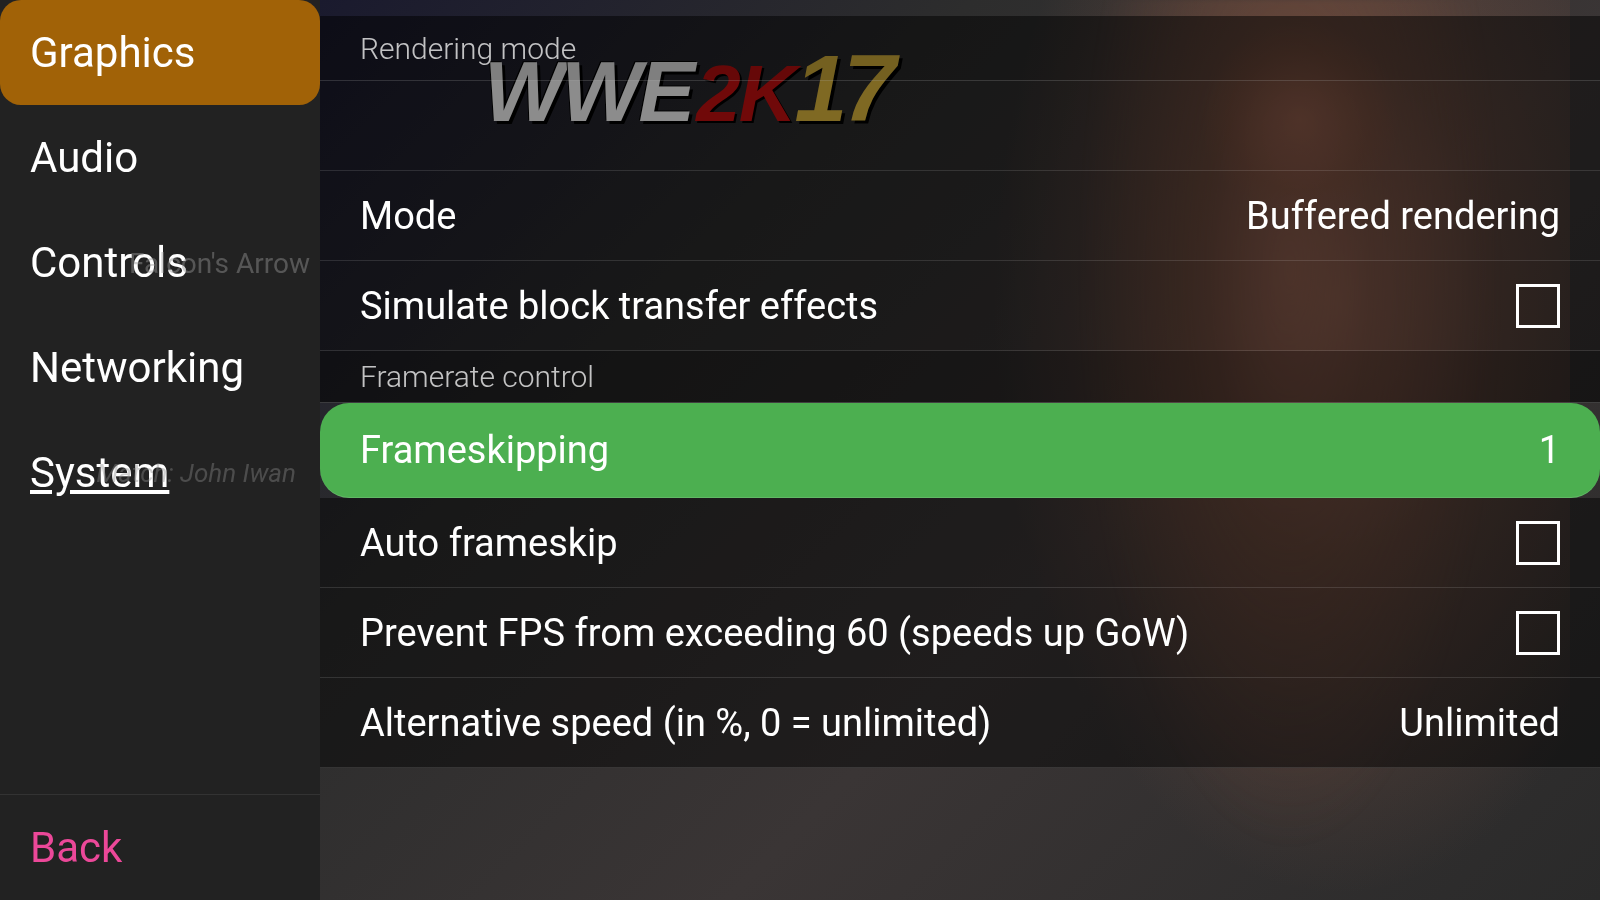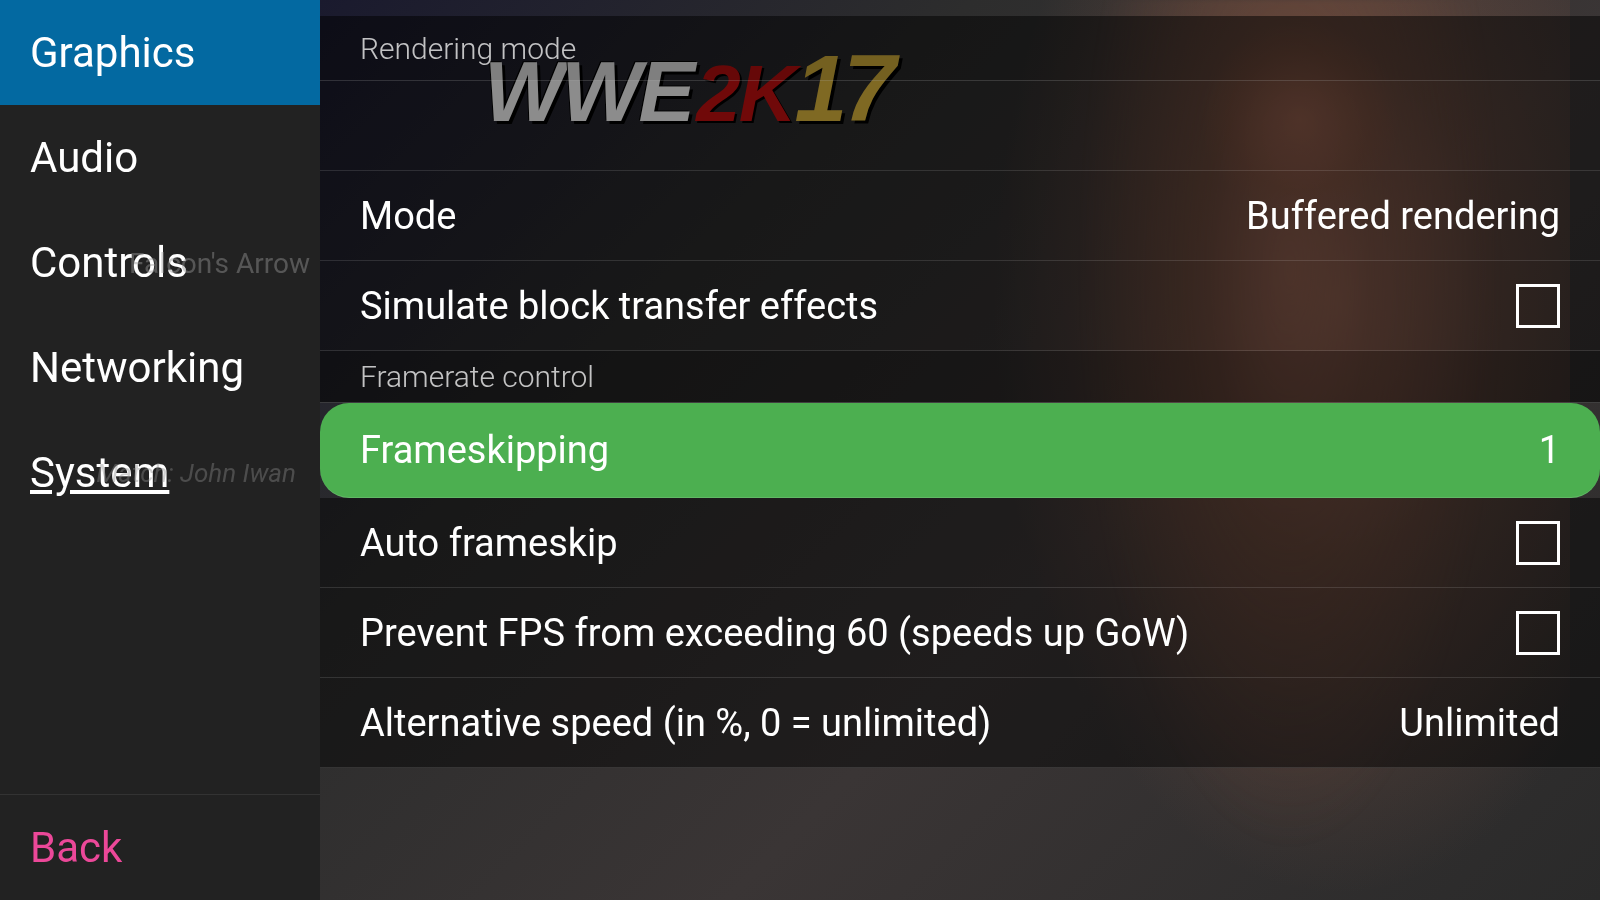--- a/index.html
+++ b/index.html
@@ -28,22 +28,23 @@
     .sidebar-item {
       padding: 28px 30px;
       font-size: 42px;
       font-weight: 400;
       color: #ffffff;
       cursor: pointer;
       position: relative;
     }
 
     .sidebar-item.active {
-      background: #0369a1;
+      background: #a16207;
       color: #ffffff;
+      border-radius: 21px;
     }
 
     .sidebar-watermark {
       position: absolute;
       right: 10px;
       top: 50%;
       transform: translateY(-50%);
       font-size: 28px;
       color: rgba(150,150,150,0.45);
       pointer-events: none;

